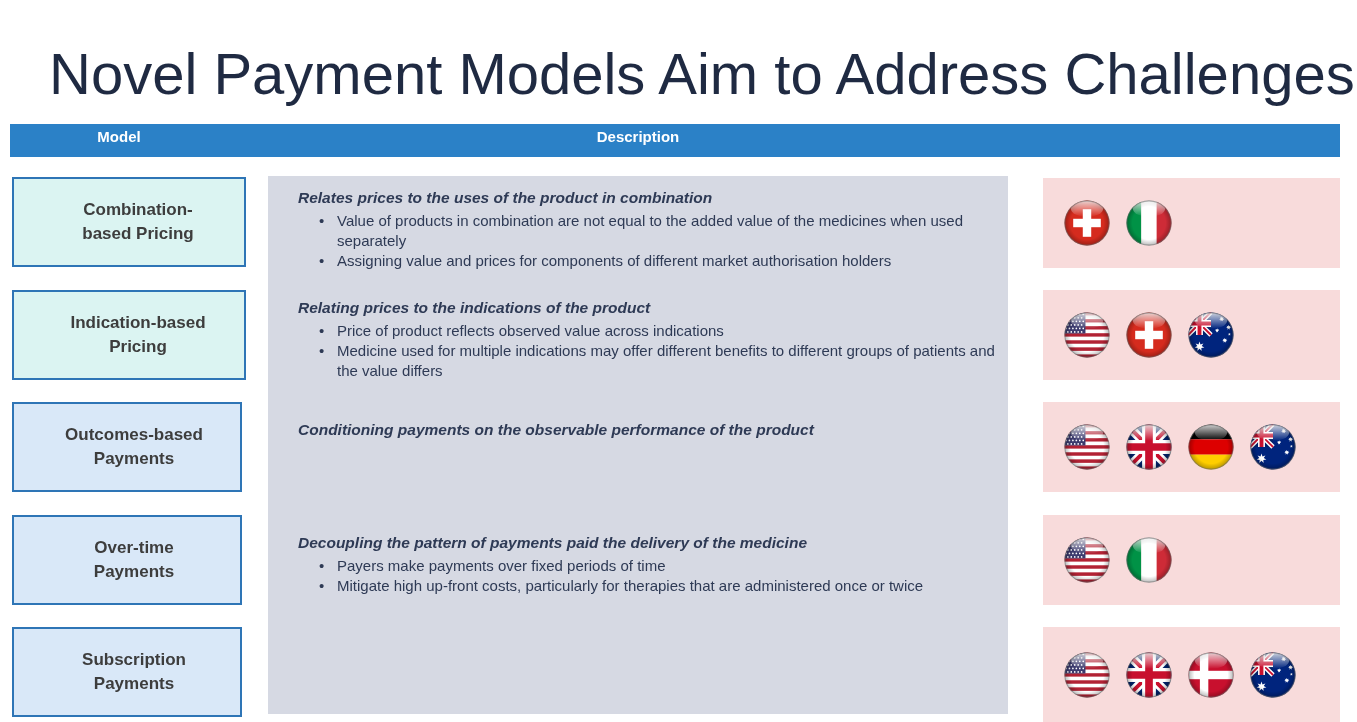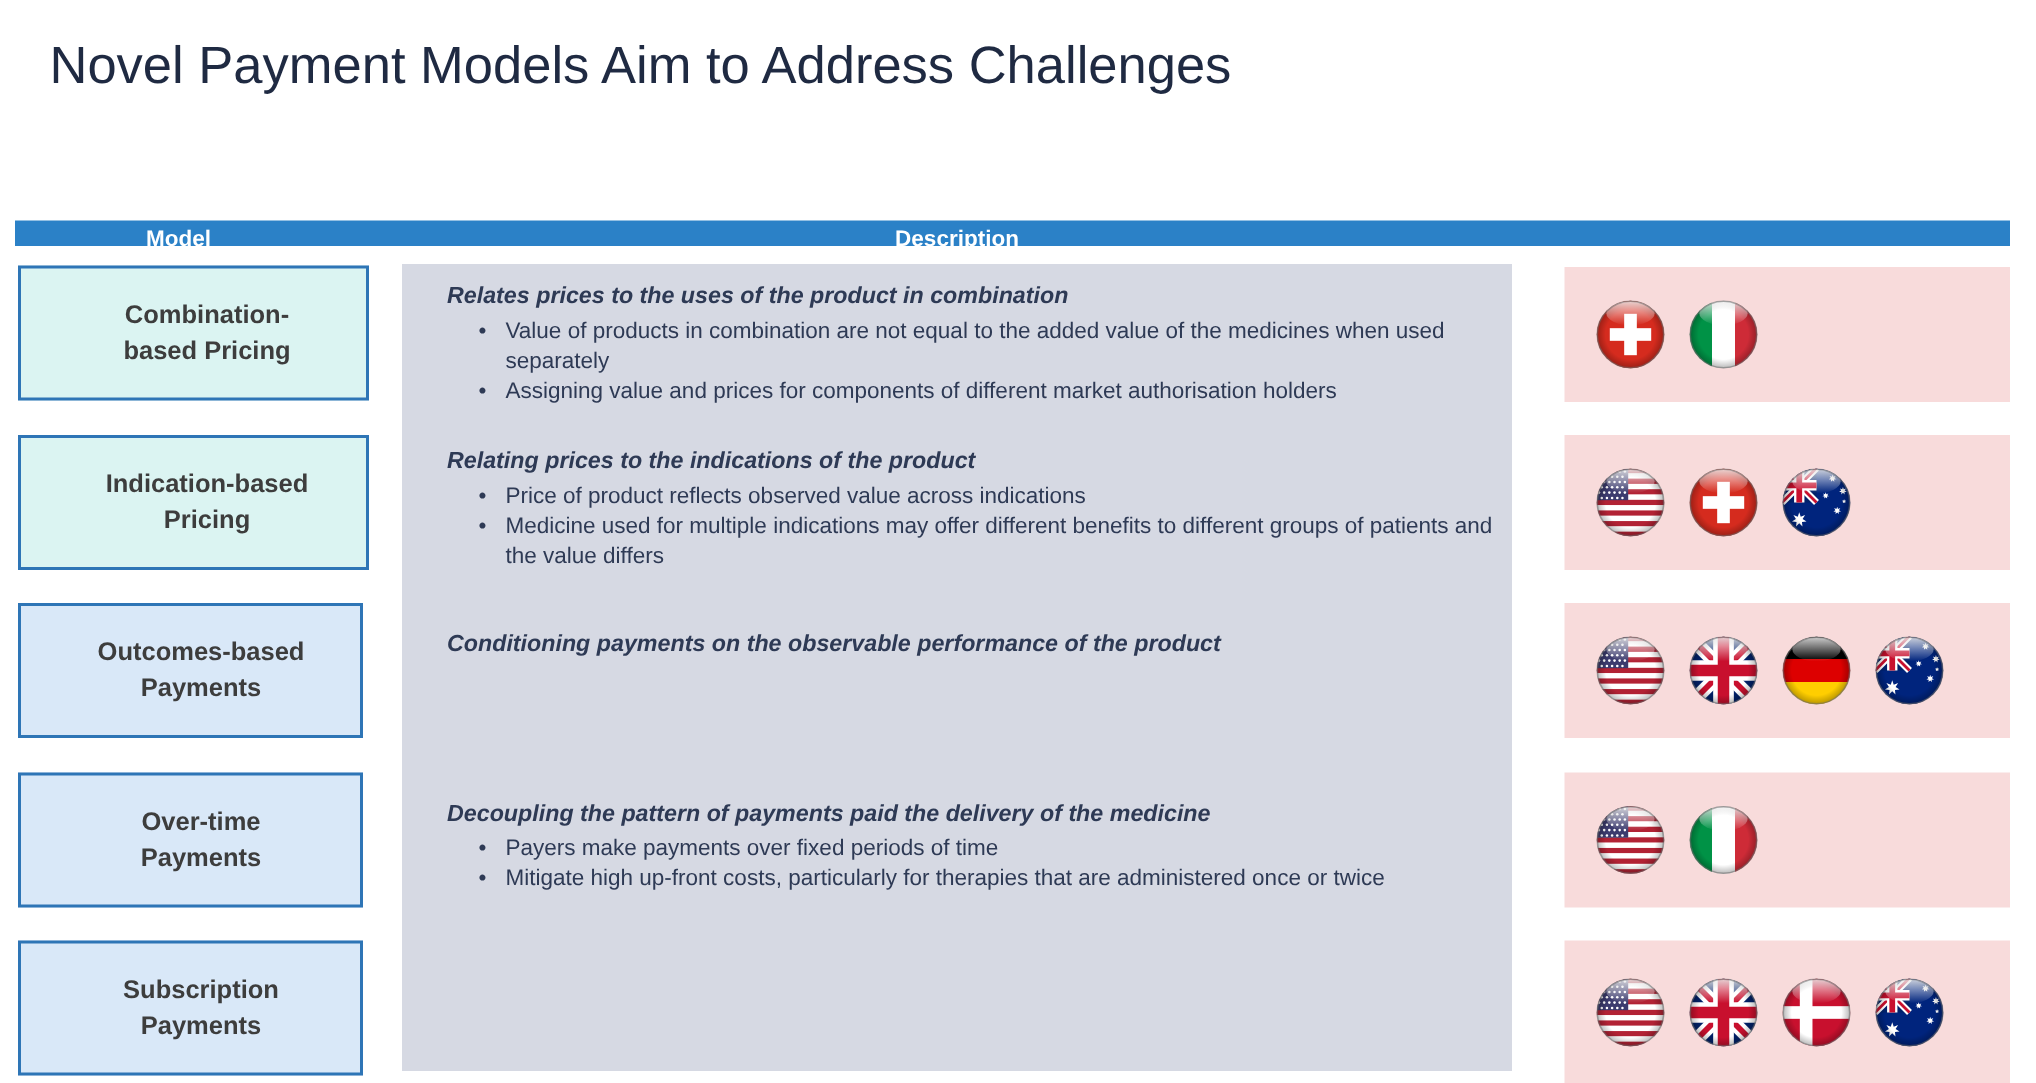--- a/index.html
+++ b/index.html
@@ -1,26 +1,26 @@
 <!DOCTYPE html>
 <html style="--title_text: #1f2a42; --header_bar: #2b81c7; --box_border: #2e75b6; --box_fill_teal: #dbf4f2; --box_fill_blue: #d9e8f8; --desc_bg: #d6d9e3; --desc_text: #2e3a55; --examples_bg: #f8dbdb;"><head>
 <meta charset="utf-8">
 <style>
   html,body{margin:0;padding:0;background:#ffffff;}
   .slide{
     position:relative;width:1357px;height:722px;background:#fff;overflow:hidden;
     font-family:"Liberation Sans",sans-serif;
   }
   .title{
-    position:absolute;left:33px;top:24px;margin:0;
-    font-size:35px;font-weight:400;color:var(--title_text,#1f2a42);
+    position:absolute;left:33px;top:24px;margin:16px;
+    font-size:58px;font-weight:400;color:var(--title_text,#1f2a42);
     letter-spacing:0px;white-space:nowrap;
   }
   .header-bar{
-    position:absolute;left:10px;top:147px;width:1330px;height:17px;
+    position:absolute;left:10px;top:124px;width:1330px;height:33px;
     background:var(--header_bar,#2b81c7);
   }
   .hcell{
     position:absolute;top:0;height:25px;display:flex;align-items:center;justify-content:center;
     color:#ffffff;font-weight:bold;font-size:15px;
   }
   .hcell.model{left:0;width:218px;}
   .hcell.desc{left:258px;width:740px;}
   .hcell.examples{left:1033px;width:297px;}
 

